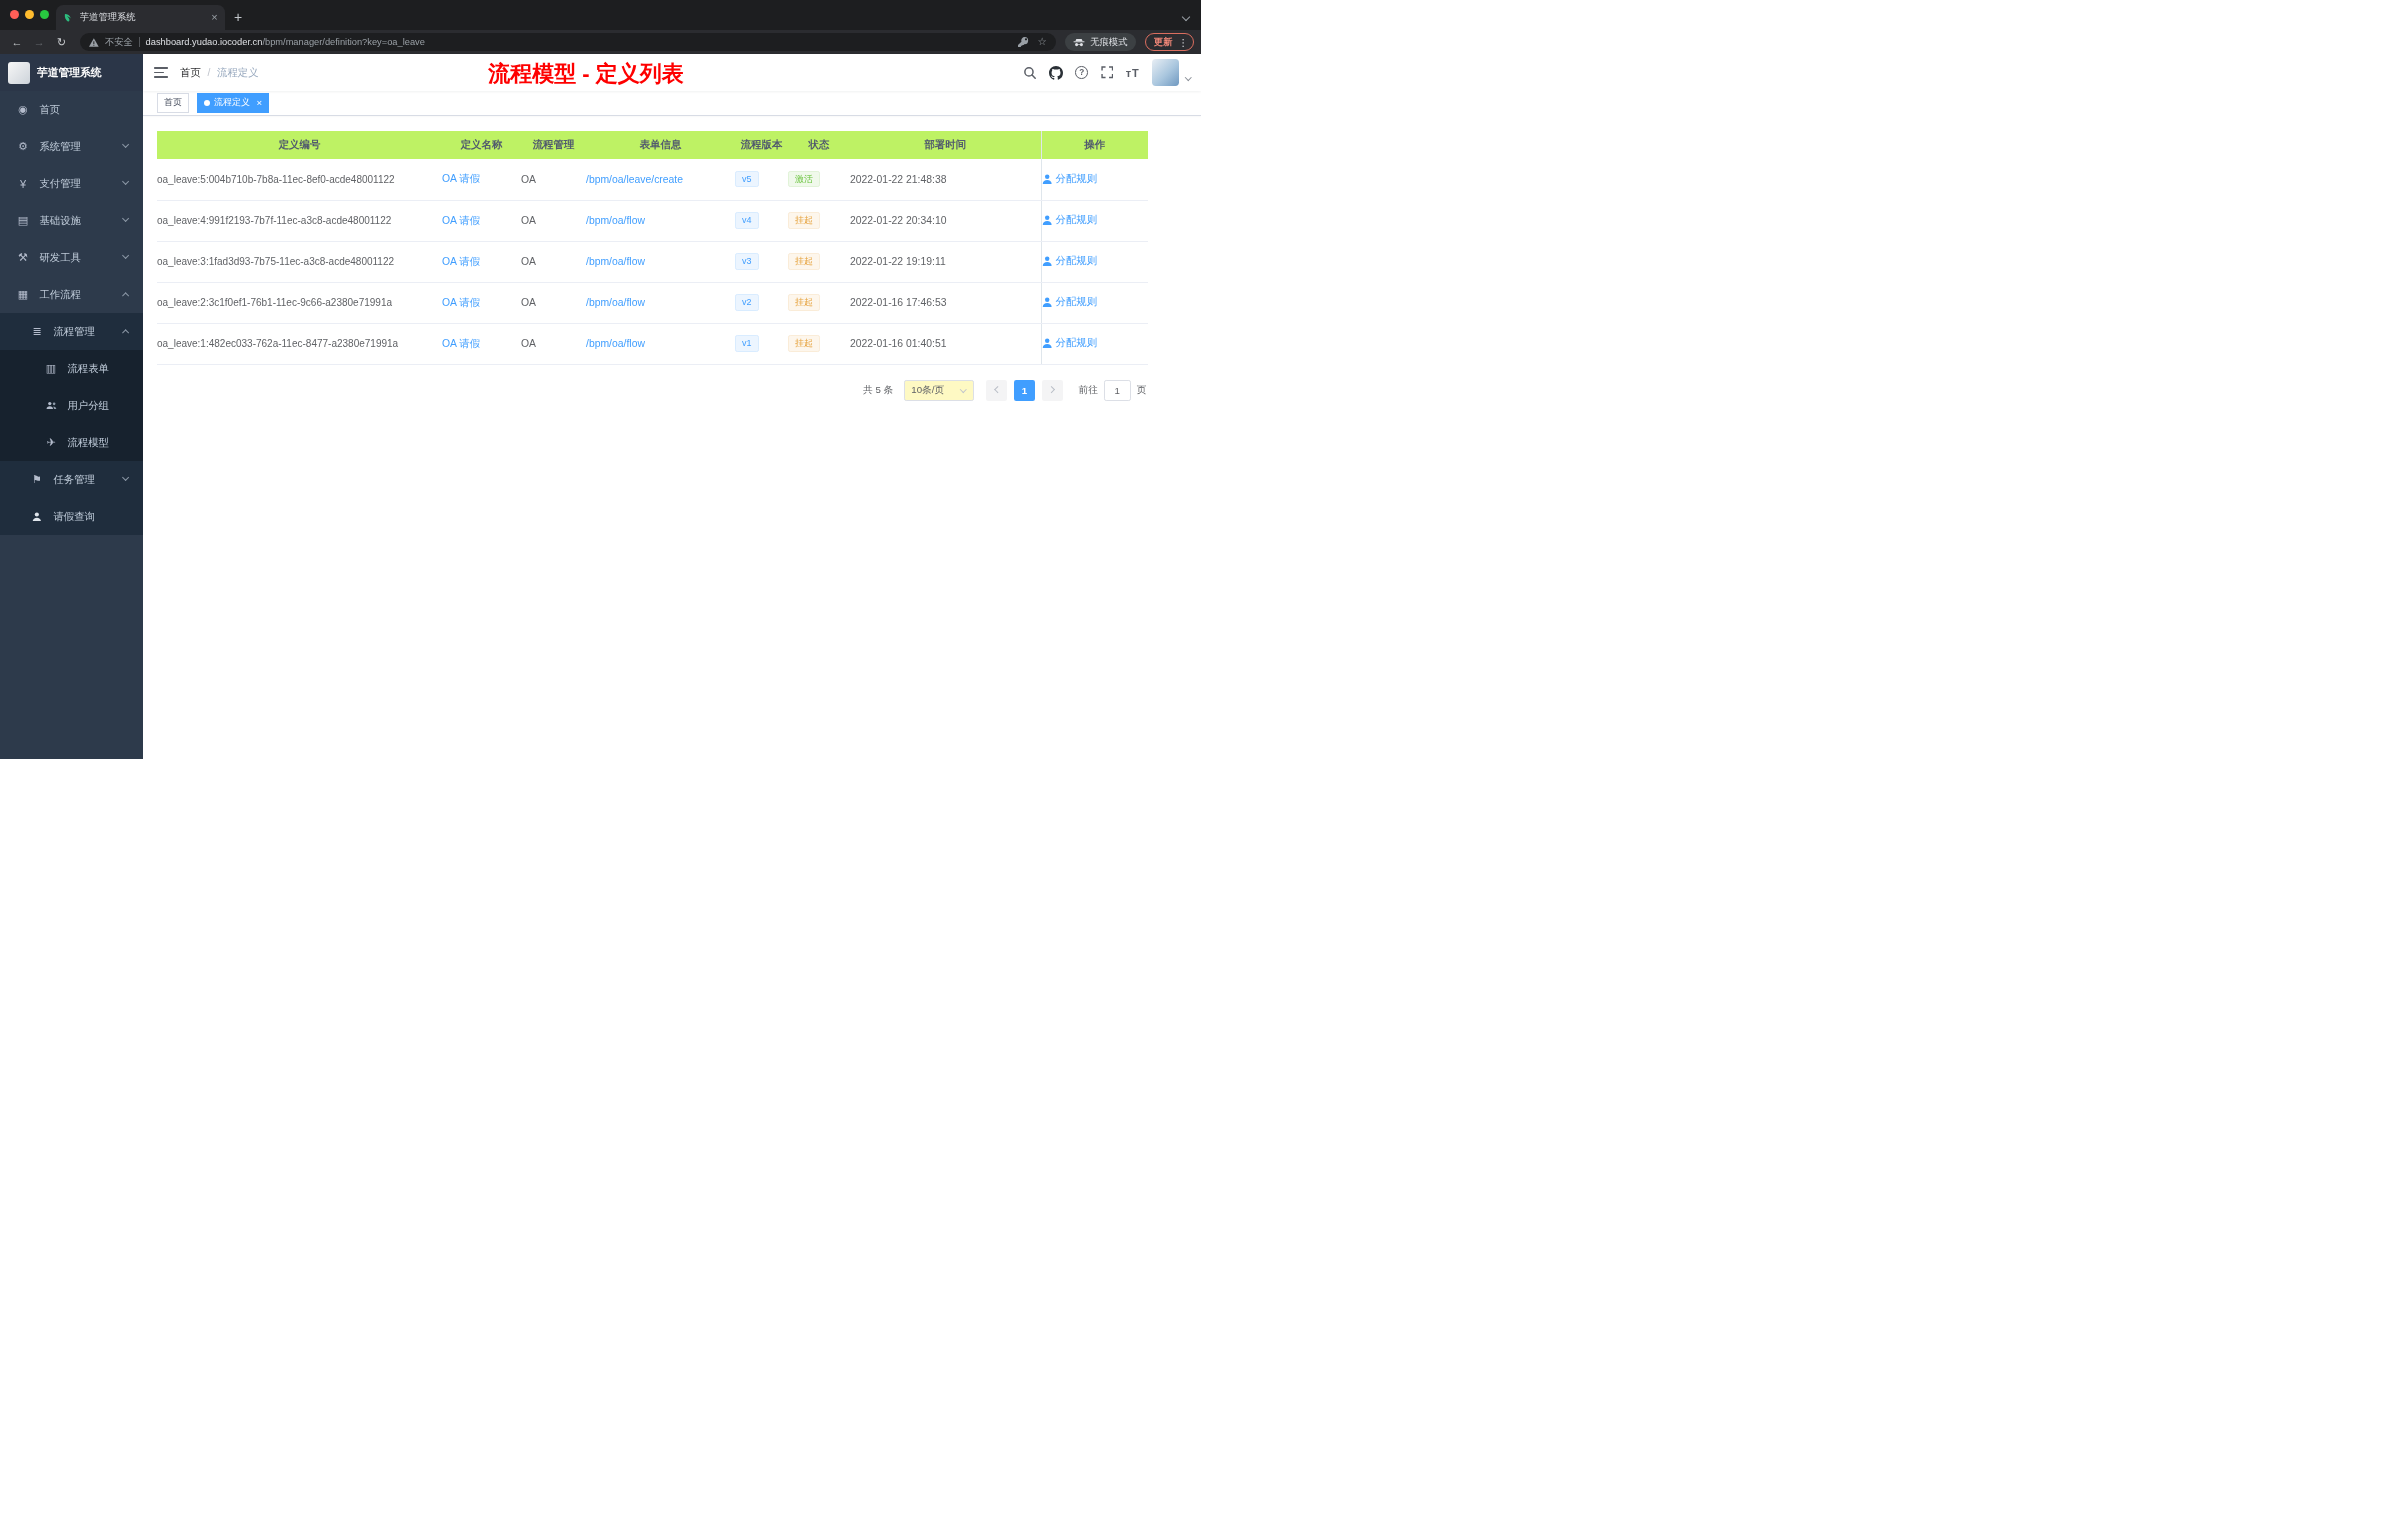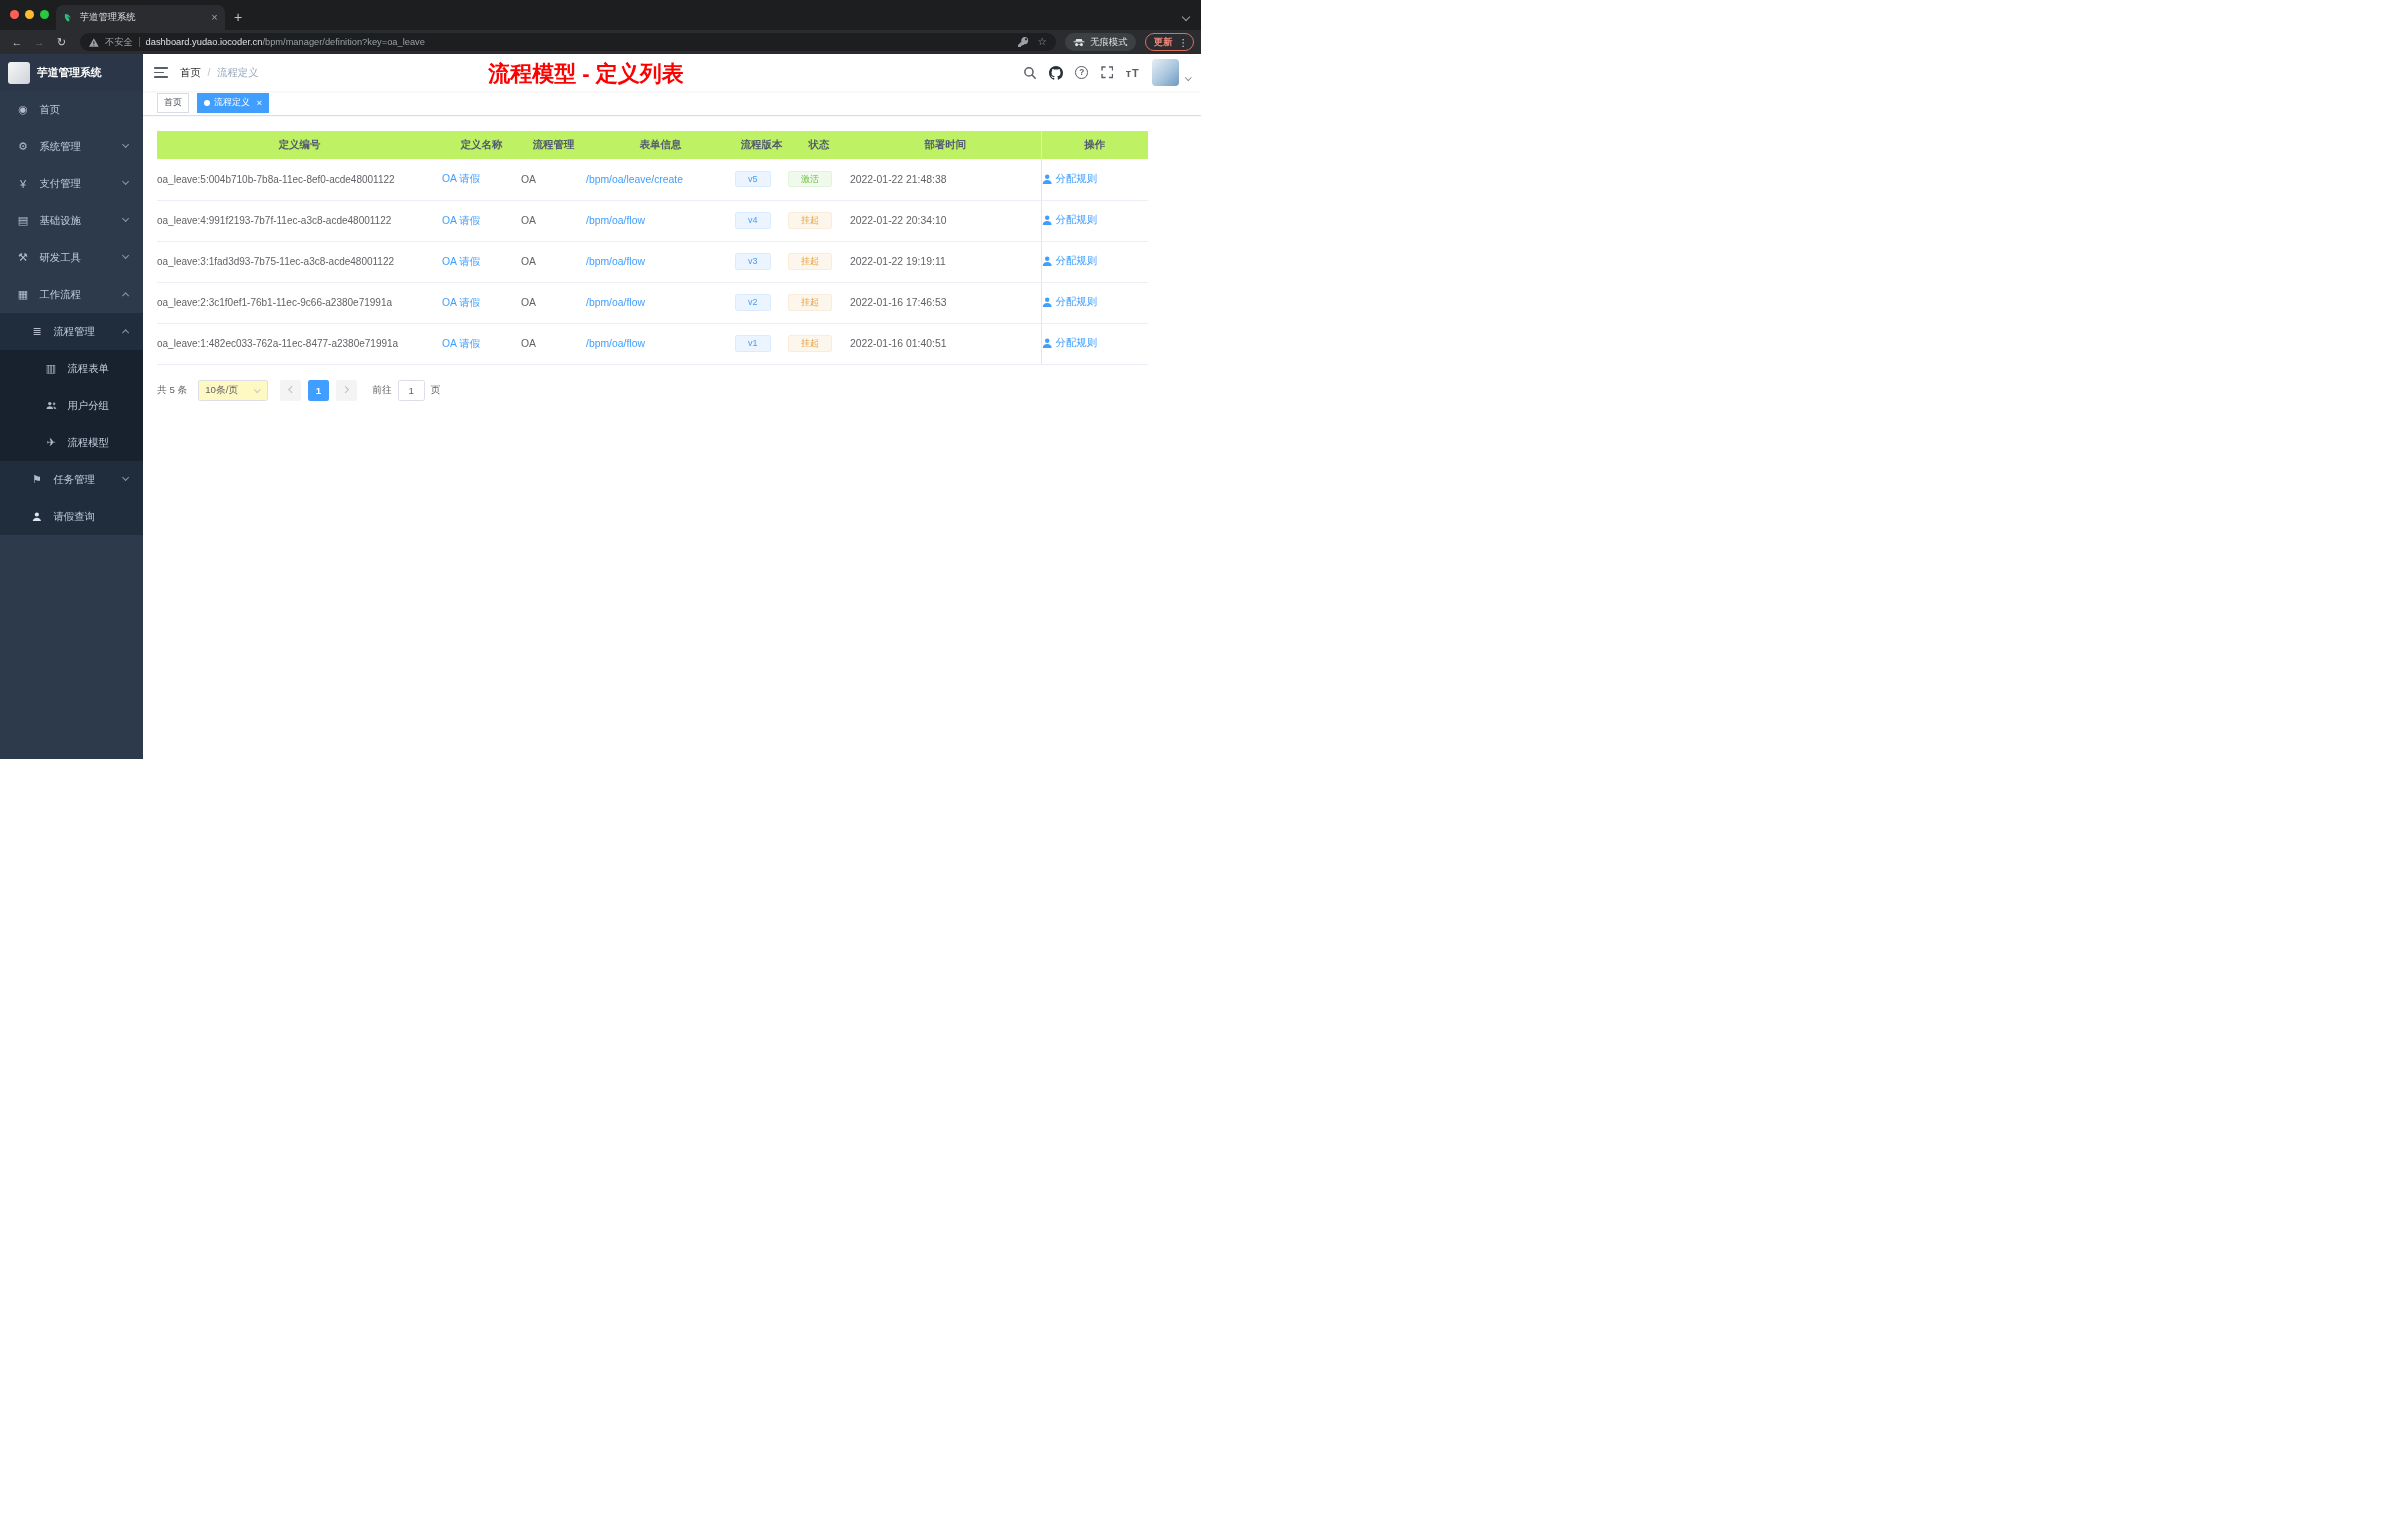--- a/index.html
+++ b/index.html
@@ -74,28 +74,28 @@
   .tagx{font-size:9.7px;margin-left:3px;line-height:1}
 
   
   .content{padding:15px 53px 0 14px}
   table.tbl{width:100%;border-collapse:collapse;table-layout:fixed;font-size:10.4px;color:#606266}
   .tbl th{height:28px;background:#bef264;color:#515a6e;font-weight:700;text-align:center;font-size:10.4px}
   .tbl td{height:41px;text-align:left;border-bottom:0.7px solid #ebeef5;white-space:nowrap}
   .tbl th.fix,.tbl td.fix{border-left:0.7px solid #dfe6ec}
   td.cid{font-size:10px}
   .lnk{color:#409eff;text-decoration:none;cursor:pointer}
-  .etag{display:inline-block;padding:0 12px;height:16.3px;line-height:15px;border-radius:2.2px;font-size:9px}
+  .etag{display:inline-block;padding:0 6px;height:16.3px;line-height:15px;border-radius:2.2px;font-size:9px}
   .etag.ver{background:#ecf5ff;border:0.7px solid #d9ecff;color:#409eff}
   .etag.st[data-type="success"]{background:#f0f9eb;border:0.7px solid #e1f3d8;color:#67c23a}
   .etag.st[data-type="warning"]{background:#fdf6ec;border:0.7px solid #faecd8;color:#e6a23c}
   .act{color:#409eff;display:inline-flex;align-items:center;gap:3.7px;cursor:pointer;font-size:10.4px}
 
   
-  .pager{display:flex;align-items:center;margin-top:15px;font-size:9.7px;color:#606266}
+  .pager{display:flex;align-items:center;justify-content:flex-end;margin-top:15px;font-size:9.7px;color:#606266}
   .ptotal{margin-right:10.4px}
   .psel{width:70px;height:21px;border:0.7px solid #dcdfe6;border-radius:2.2px;display:flex;align-items:center;justify-content:space-between;padding:0 6.7px;color:#606266;background:#fef9c3;cursor:pointer}
   .pchev{width:4.5px;height:4.5px;border-right:1px solid #c0c4cc;border-bottom:1px solid #c0c4cc;transform:rotate(45deg);margin-top:-2.2px}
   .pbtn{width:21px;height:21px;border-radius:2.2px;background:#f4f4f5;display:flex;align-items:center;justify-content:center;cursor:pointer}
   .pbtn.prev{margin-left:12px}
   .pnum{width:21px;height:21px;border-radius:2.2px;background:#409eff;color:#fff;display:flex;align-items:center;justify-content:center;margin:0 7.4px;font-weight:600;cursor:pointer}
   .parr{width:5.2px;height:5.2px;border-right:1.1px solid #b9bec7;border-bottom:1.1px solid #b9bec7}
   .parr.pl{transform:rotate(135deg);margin-left:2.2px}
   .parr.pr{transform:rotate(-45deg);margin-right:2.2px}
   .pgoto-label{margin-left:15px}

